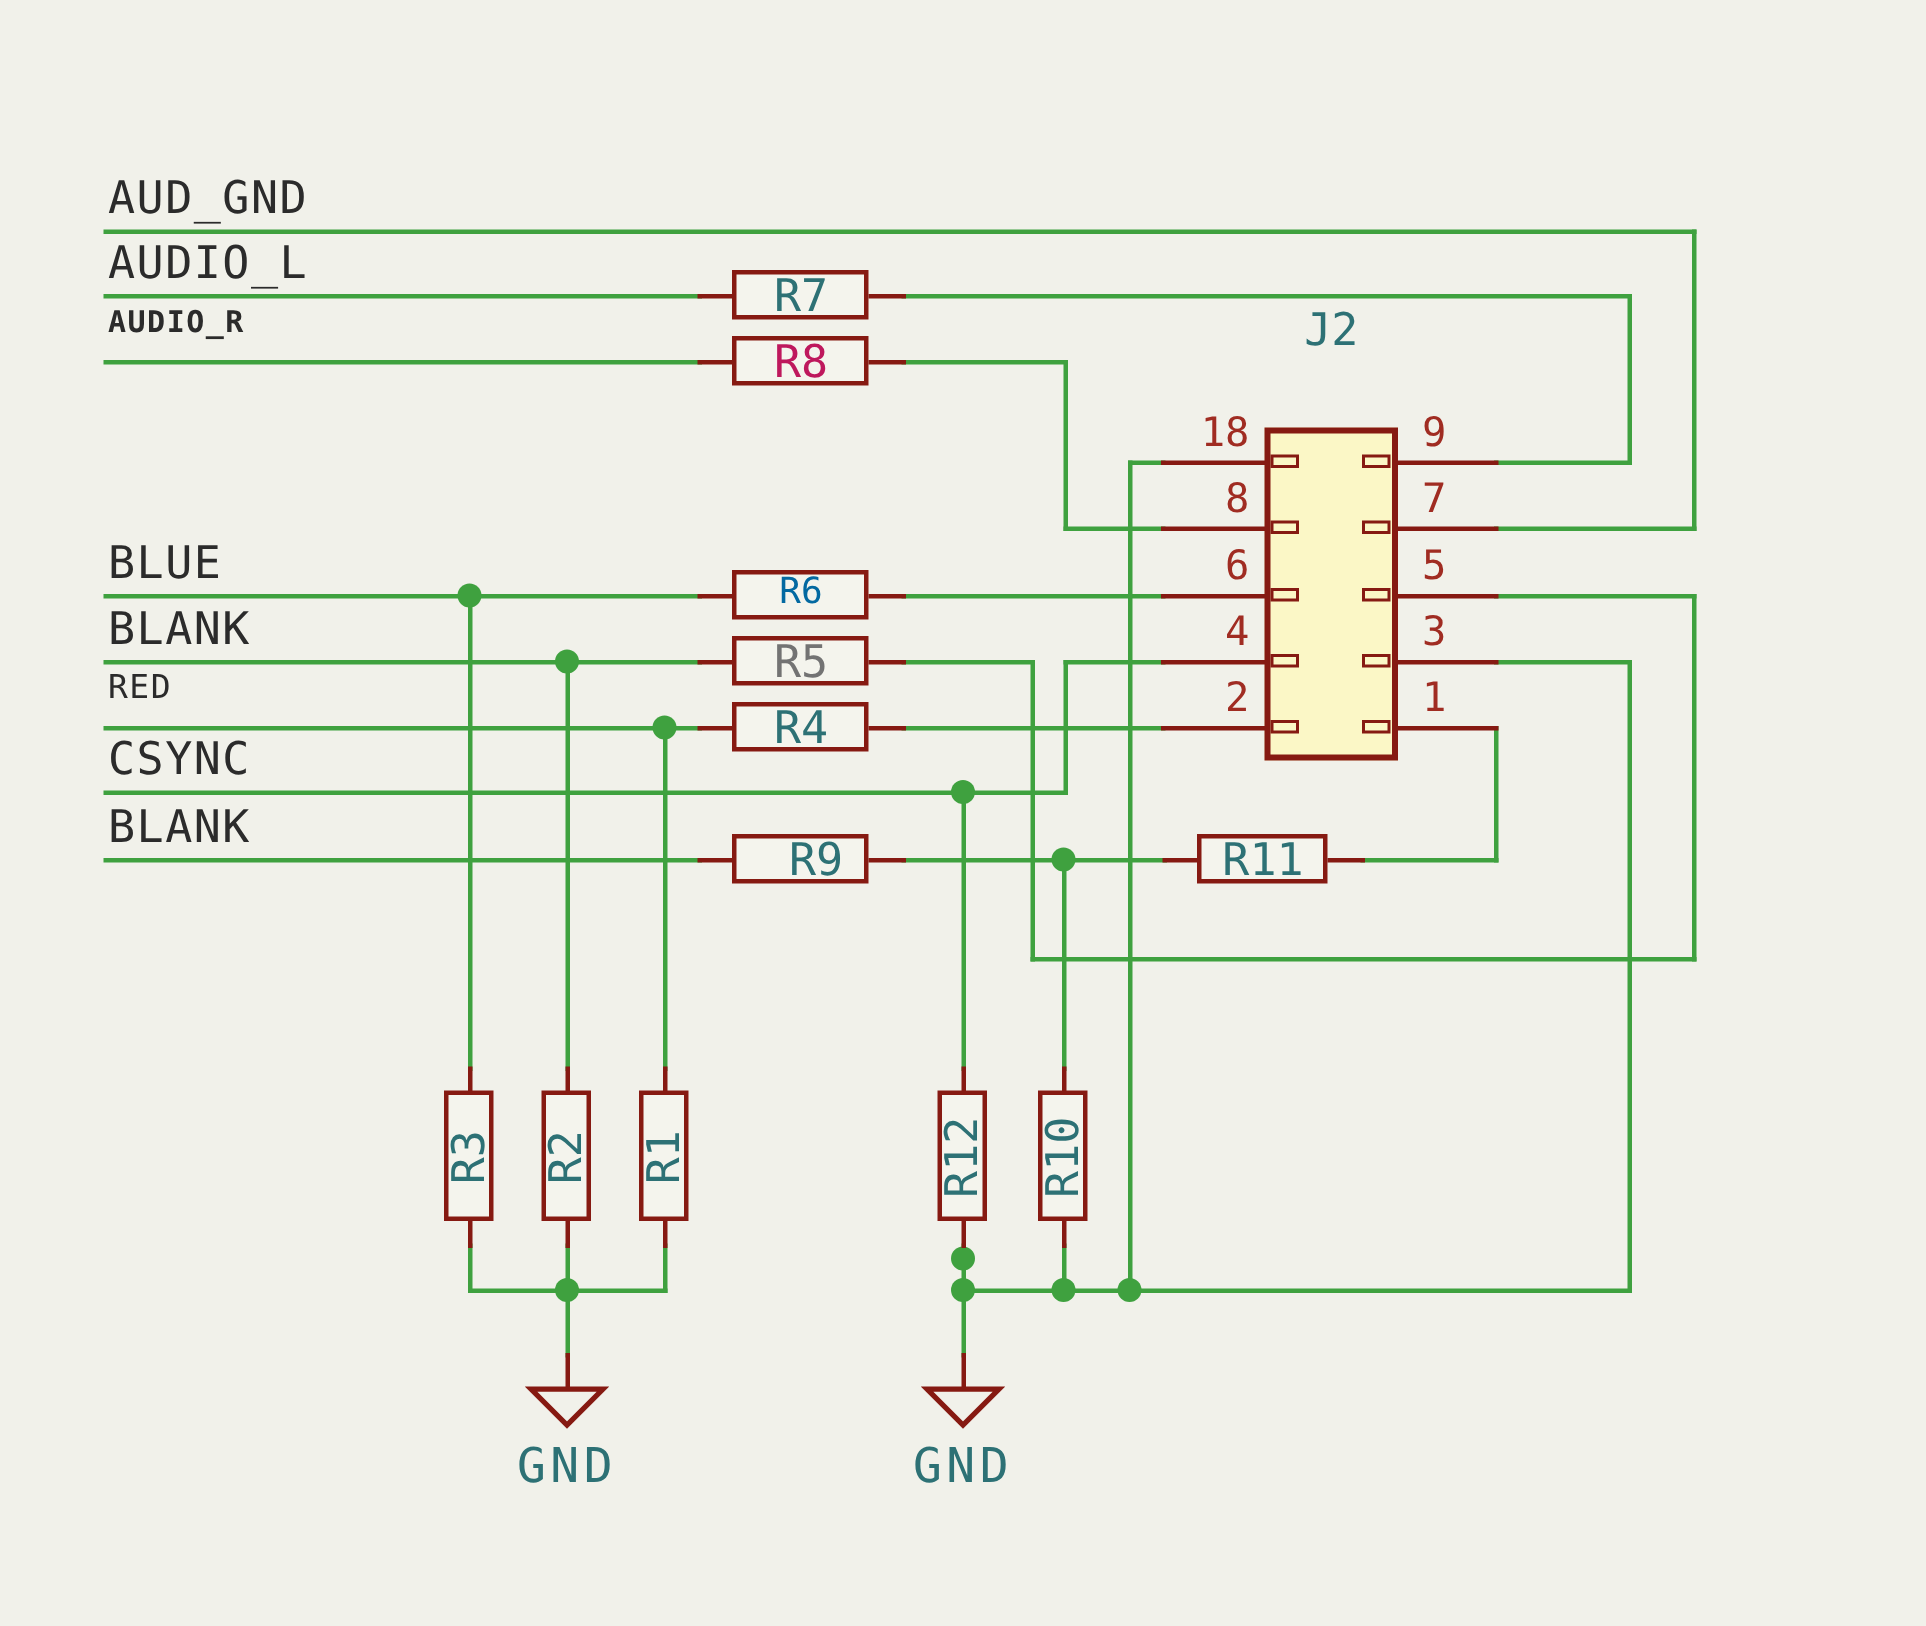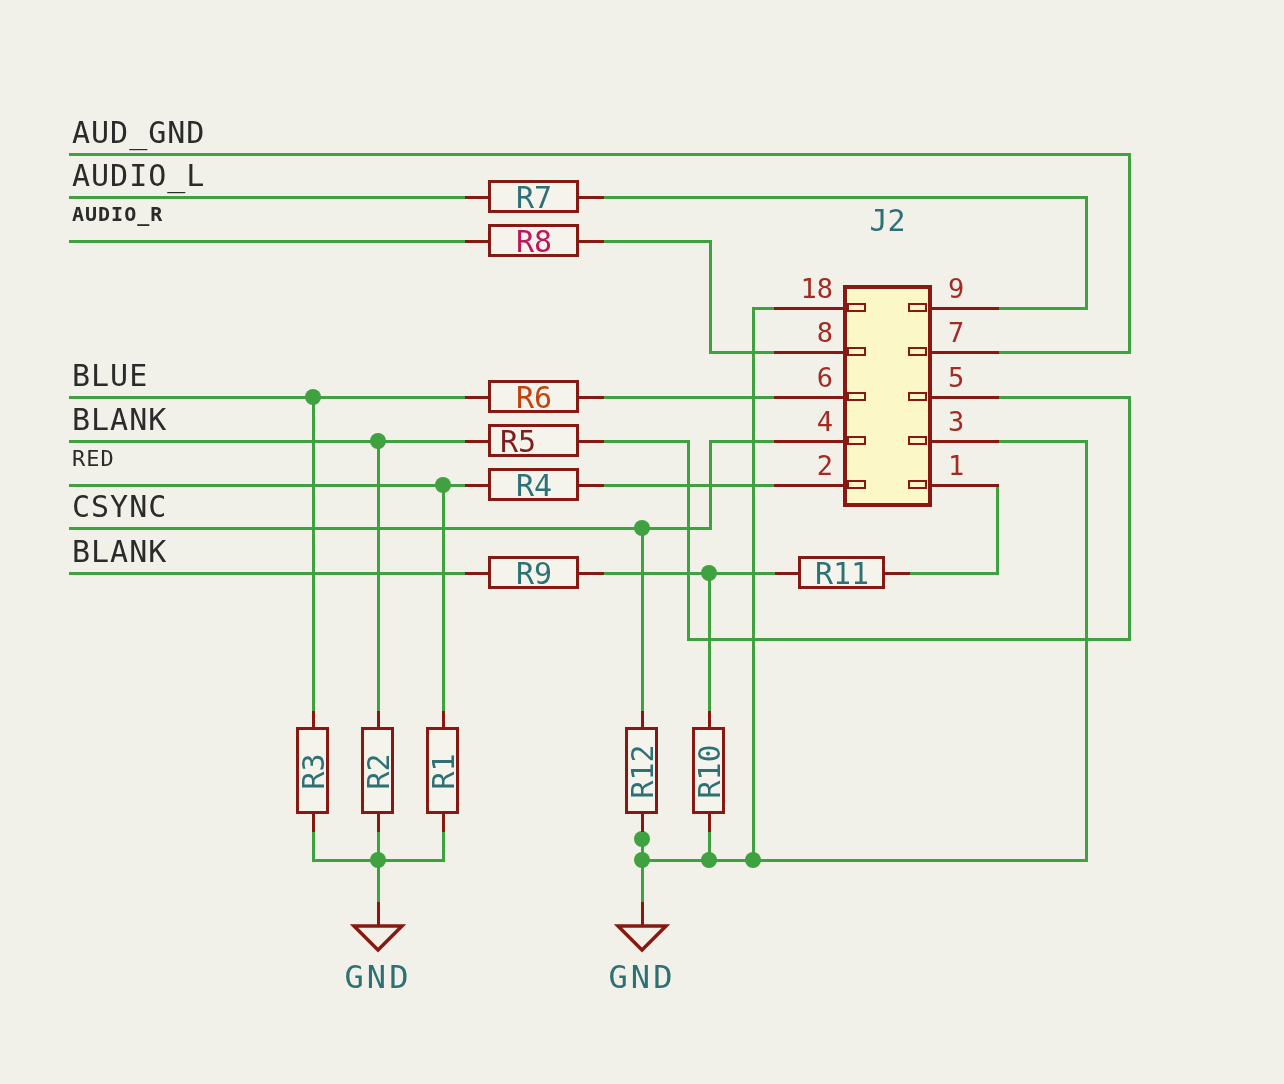--- a/index.html
+++ b/index.html
@@ -88,33 +88,33 @@
     <div class="abs" style="left: 464.5px; top: 195.5px; width: 25px; height: 3px; background: rgb(134, 26, 18);"></div>
     <div class="abs" style="left: 578.5px; top: 195.5px; width: 25px; height: 3px; background: rgb(134, 26, 18);"></div>
     <div class="txt" style="left: 488px; top: 181px; width: 92px; text-align: center; font-size: 30px; color: rgb(45, 113, 117);">R7</div>
     <div class="abs" style="left: 488px; top: 224px; width: 85px; height: 27px; border: 3.5px solid rgb(134, 26, 18); background: rgb(244, 244, 237);"></div>
     <div class="abs" style="left: 464.5px; top: 239.5px; width: 25px; height: 3px; background: rgb(134, 26, 18);"></div>
     <div class="abs" style="left: 578.5px; top: 239.5px; width: 25px; height: 3px; background: rgb(134, 26, 18);"></div>
     <div class="txt" style="left: 488px; top: 225px; width: 92px; text-align: center; font-size: 30px; color: #be185d;">R8</div>
     <div class="abs" style="left: 488px; top: 380px; width: 85px; height: 27px; border: 3.5px solid rgb(134, 26, 18); background: rgb(244, 244, 237);"></div>
     <div class="abs" style="left: 464.5px; top: 395.5px; width: 25px; height: 3px; background: rgb(134, 26, 18);"></div>
     <div class="abs" style="left: 578.5px; top: 395.5px; width: 25px; height: 3px; background: rgb(134, 26, 18);"></div>
-    <div class="txt" style="left: 488px; top: 381px; width: 92px; text-align: center; font-size: 30px; color: #c2410c;">R6</div>
+    <div class="txt" style="left: 488px; top: 381px; width: 92px; text-align: center; font-size: 24px; color: #0369a1;">R6</div>
     <div class="abs" style="left: 488px; top: 424px; width: 85px; height: 27px; border: 3.5px solid rgb(134, 26, 18); background: rgb(244, 244, 237);"></div>
     <div class="abs" style="left: 464.5px; top: 439.5px; width: 25px; height: 3px; background: rgb(134, 26, 18);"></div>
     <div class="abs" style="left: 578.5px; top: 439.5px; width: 25px; height: 3px; background: rgb(134, 26, 18);"></div>
-    <div class="txt" style="left: 472px; top: 425px; width: 92px; text-align: center; font-size: 30px; color: #7f1d1d;">R5</div>
+    <div class="txt" style="left: 488px; top: 425px; width: 92px; text-align: center; font-size: 30px; color: #737373;">R5</div>
     <div class="abs" style="left: 488px; top: 468px; width: 85px; height: 27px; border: 3.5px solid rgb(134, 26, 18); background: rgb(244, 244, 237);"></div>
     <div class="abs" style="left: 464.5px; top: 483.5px; width: 25px; height: 3px; background: rgb(134, 26, 18);"></div>
     <div class="abs" style="left: 578.5px; top: 483.5px; width: 25px; height: 3px; background: rgb(134, 26, 18);"></div>
     <div class="txt" style="left: 488px; top: 469px; width: 92px; text-align: center; font-size: 30px; color: rgb(45, 113, 117);">R4</div>
     <div class="abs" style="left: 488px; top: 556px; width: 85px; height: 27px; border: 3.5px solid rgb(134, 26, 18); background: rgb(244, 244, 237);"></div>
     <div class="abs" style="left: 464.5px; top: 571.5px; width: 25px; height: 3px; background: rgb(134, 26, 18);"></div>
     <div class="abs" style="left: 578.5px; top: 571.5px; width: 25px; height: 3px; background: rgb(134, 26, 18);"></div>
-    <div class="txt" style="left: 488px; top: 557px; width: 92px; text-align: center; font-size: 30px; color: rgb(45, 113, 117);">R9</div>
+    <div class="txt" style="left: 488px; top: 557px; width: 92px; text-align: center; font-size: 30px; color: rgb(45, 113, 117); padding-left: 10px;">R9</div>
     <div class="abs" style="left: 798px; top: 556px; width: 81px; height: 27px; border: 3.5px solid rgb(134, 26, 18); background: rgb(244, 244, 237);"></div>
     <div class="abs" style="left: 774.5px; top: 571.5px; width: 25px; height: 3px; background: rgb(134, 26, 18);"></div>
     <div class="abs" style="left: 884.5px; top: 571.5px; width: 25px; height: 3px; background: rgb(134, 26, 18);"></div>
     <div class="txt" style="left: 798px; top: 557px; width: 88px; text-align: center; font-size: 30px; color: rgb(45, 113, 117);">R11</div>
     <div class="abs" style="left: 296px; top: 727px; width: 27px; height: 81px; border: 3.5px solid rgb(134, 26, 18); background: rgb(244, 244, 237);"></div>
     <div class="abs" style="left: 311.5px; top: 710.5px; width: 3px; height: 18px; background: rgb(134, 26, 18);"></div>
     <div class="abs" style="left: 311.5px; top: 813.5px; width: 3px; height: 18px; background: rgb(134, 26, 18);"></div>
     <div class="txt" style="left: 253px; top: 755px; width: 120px; text-align: center; font-size: 30px; color: rgb(45, 113, 117); transform: rotate(-90deg);">R3</div>
     <div class="abs" style="left: 361px; top: 727px; width: 27px; height: 81px; border: 3.5px solid rgb(134, 26, 18); background: rgb(244, 244, 237);"></div>
     <div class="abs" style="left: 376.5px; top: 710.5px; width: 3px; height: 18px; background: rgb(134, 26, 18);"></div>

